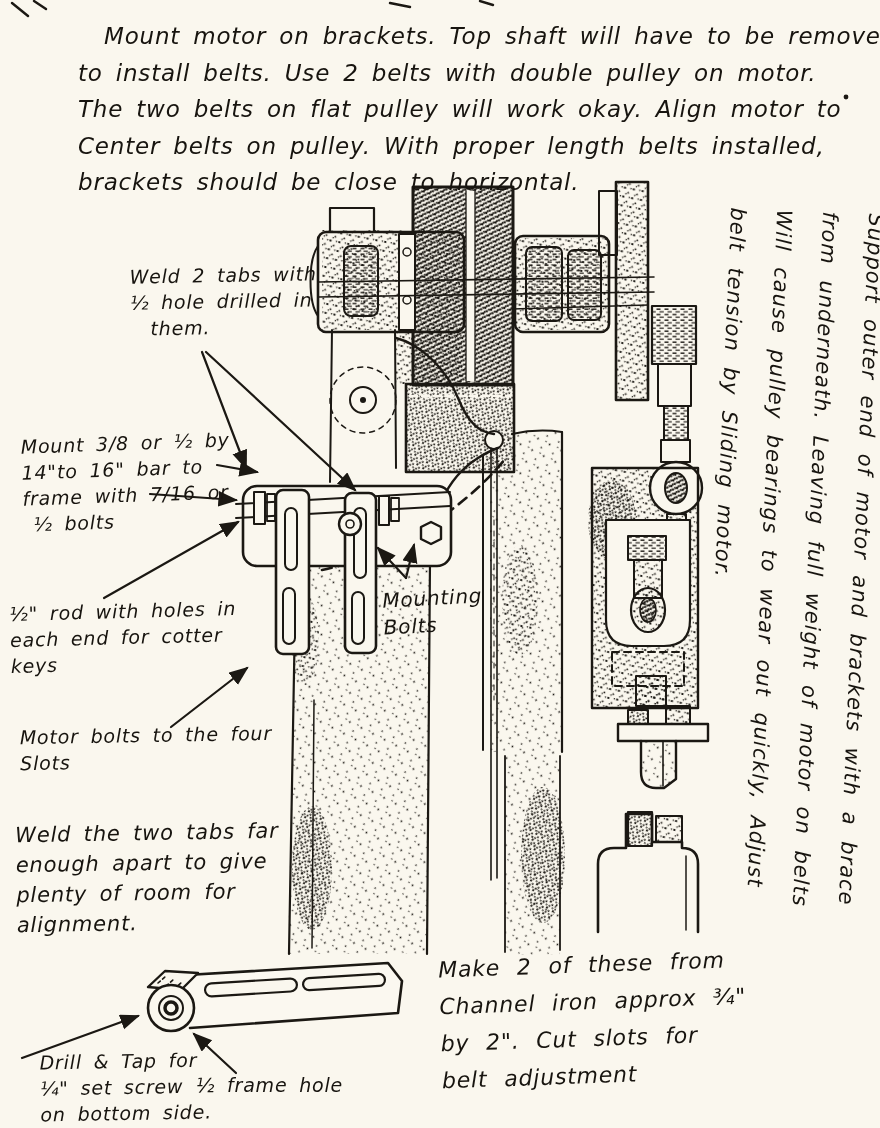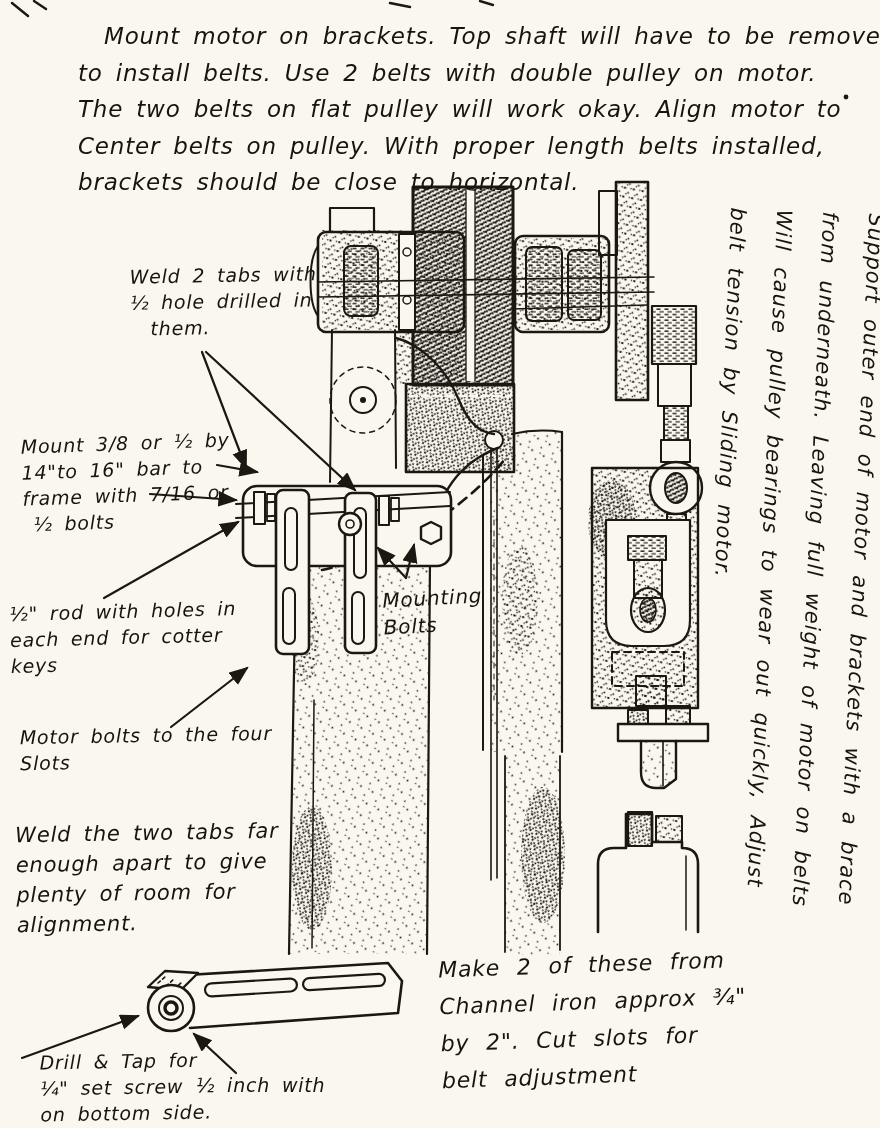--- a/index.html
+++ b/index.html
@@ -281,21 +281,21 @@
   <div class="ln">belt adjustment</div>
 </div>
 
 <div class="hw ann" style="left:40px;top:1048px;transform:rotate(-1deg);">
   <div class="ln">Drill &amp; Tap for</div>
   <div class="ln">¼" set screw</div>
   <div class="ln">on bottom side.</div>
 </div>
 
 <div class="hw ann" style="left:196px;top:1072px;">
-  <div class="ln">½ inch with</div>
+  <div class="ln">½ frame hole</div>
 </div>
 
 <div class="vside">
   <div class="vln">Support outer end of motor and brackets with a brace</div>
   <div class="vln">from underneath. Leaving full weight of motor on belts</div>
   <div class="vln">Will cause pulley bearings to wear out quickly, Adjust</div>
   <div class="vln">belt tension by Sliding motor.</div>
 </div>
 
 </body></html>

